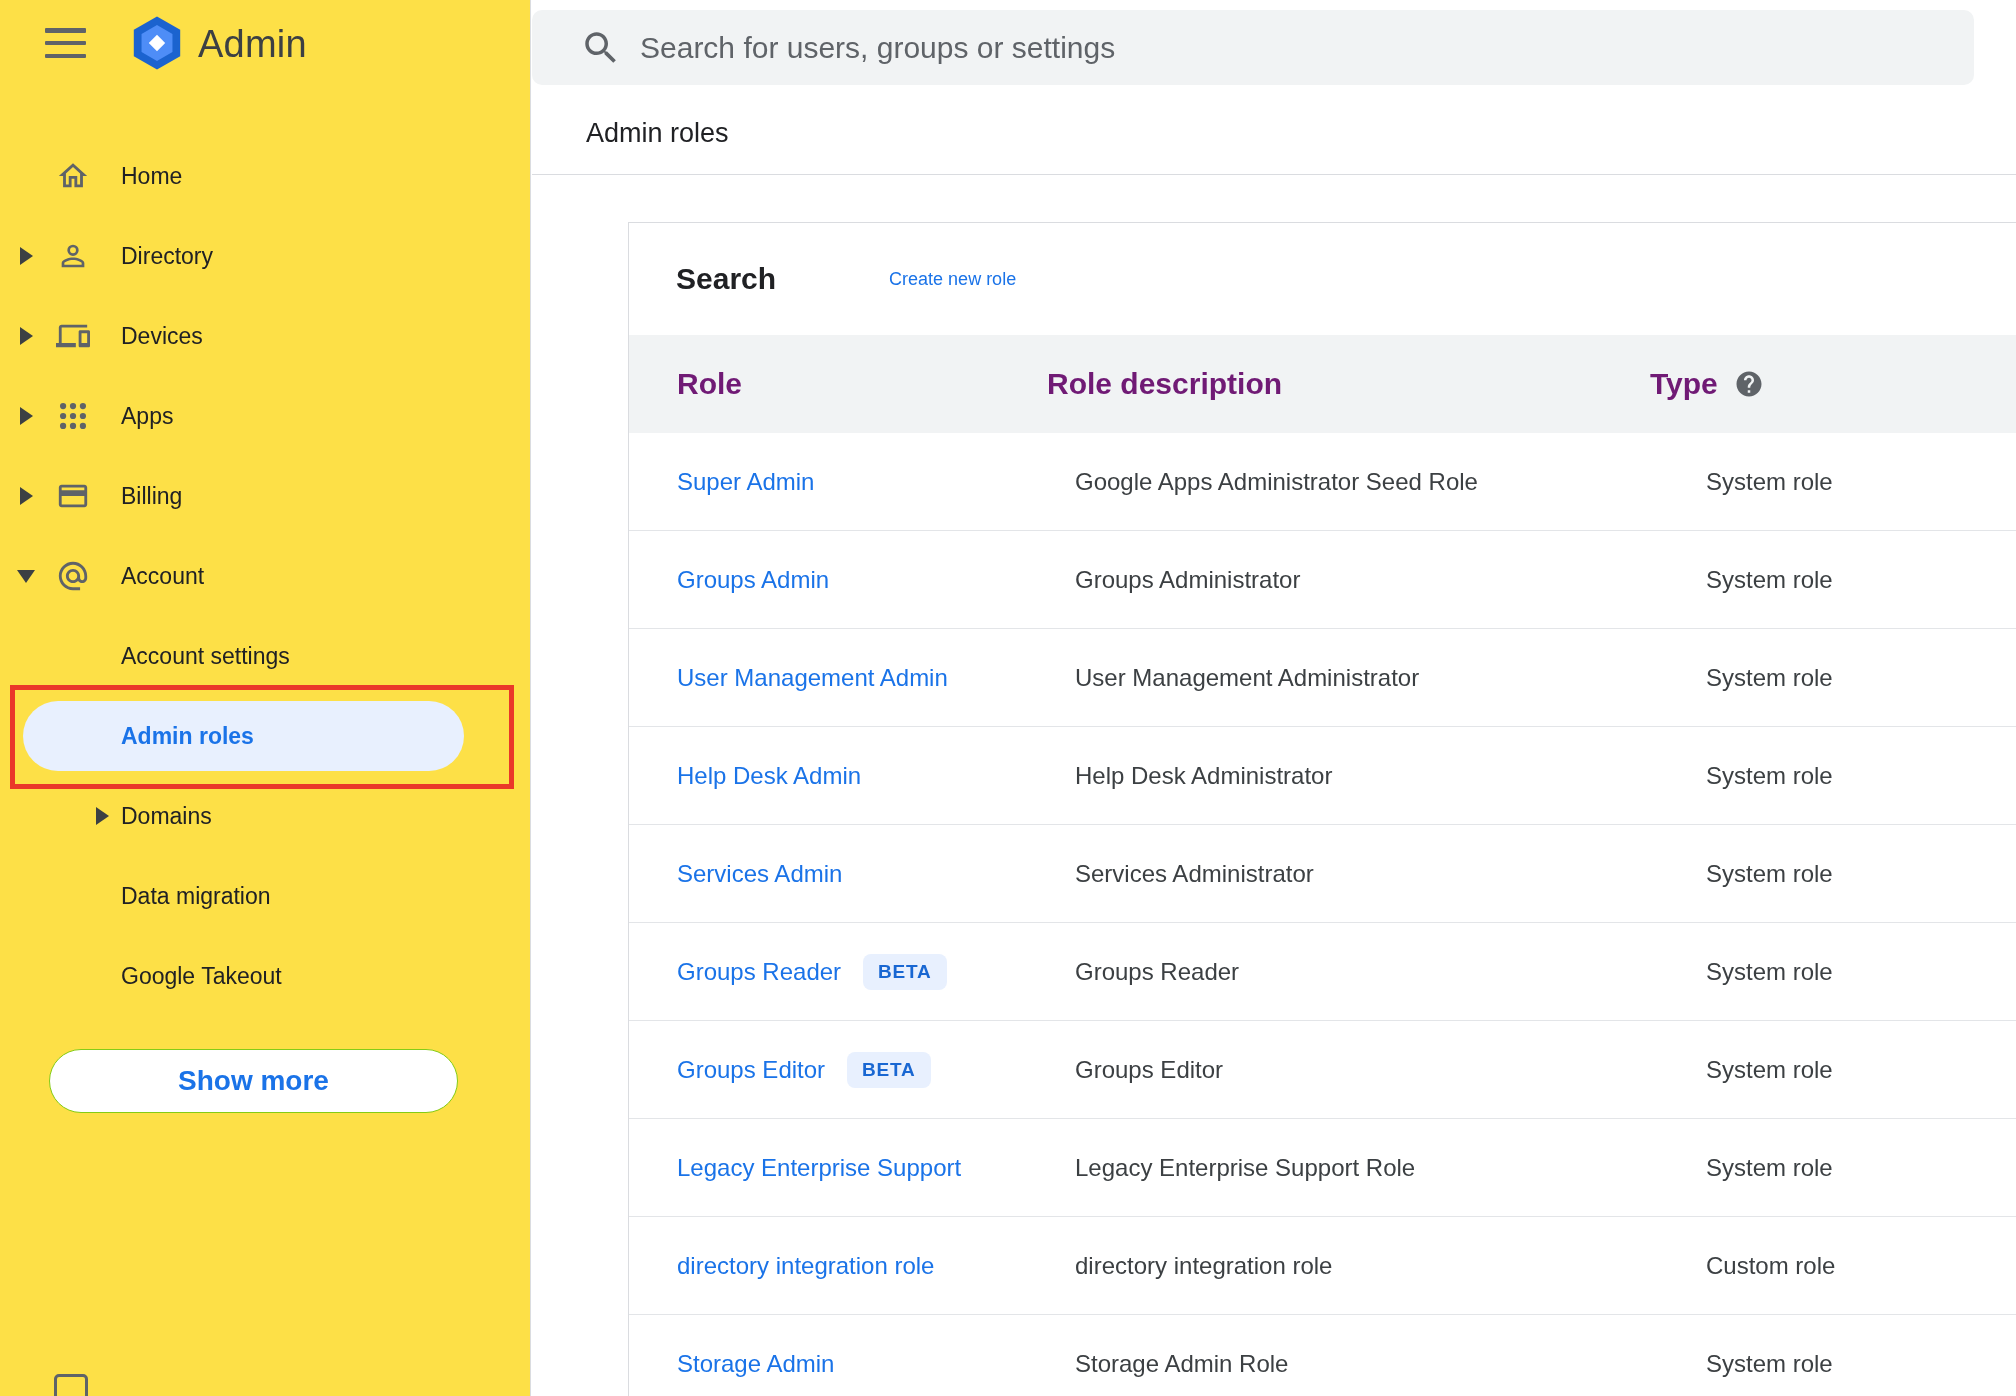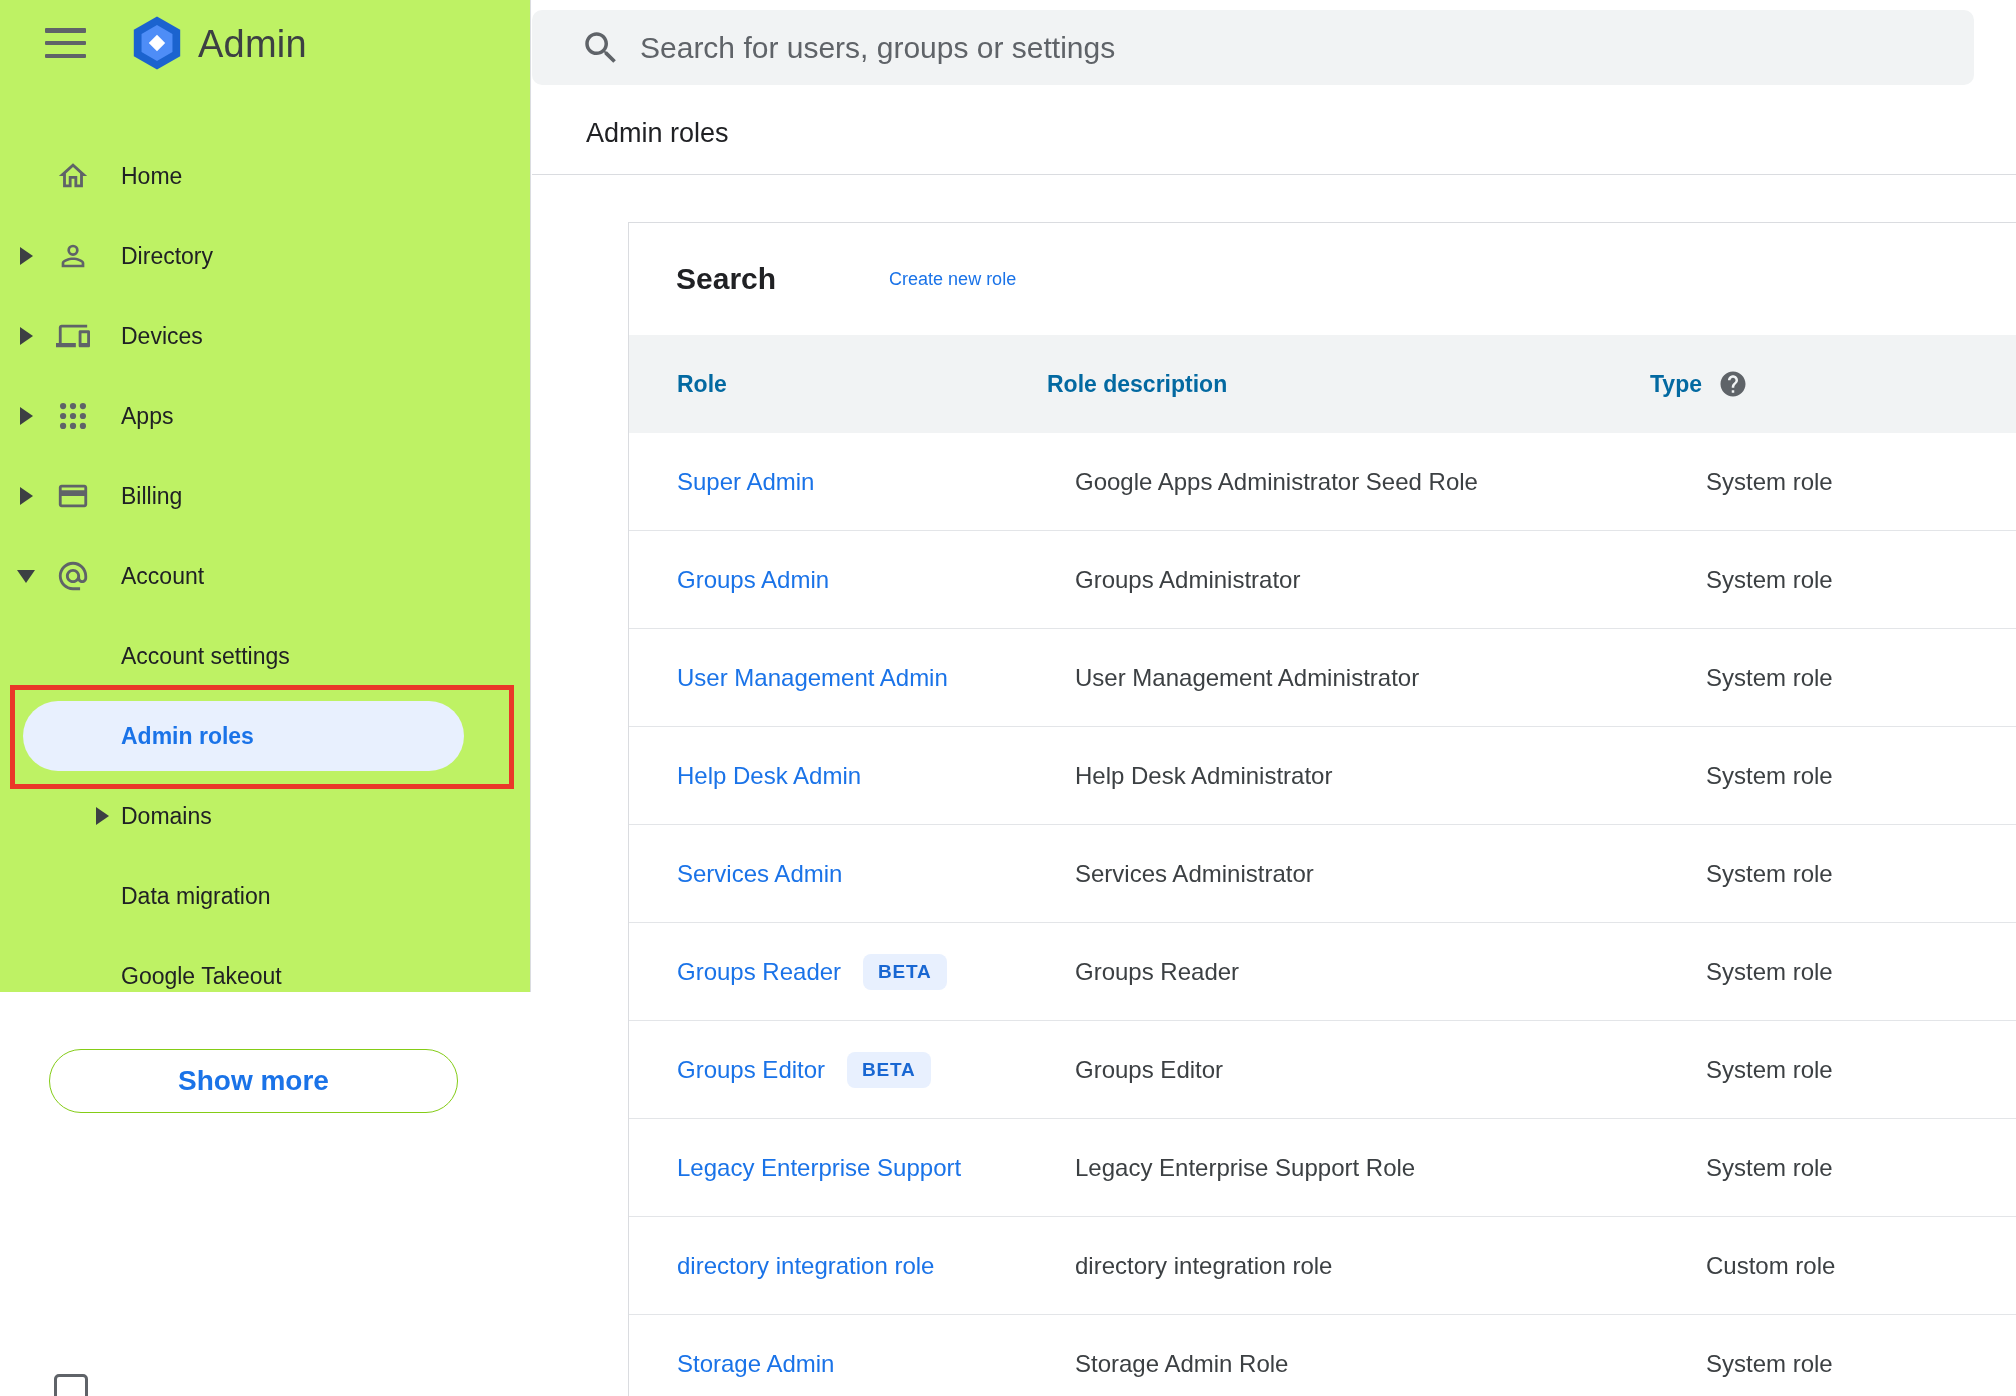--- a/index.html
+++ b/index.html
@@ -1,21 +1,21 @@
 <!DOCTYPE html>
 <html><head>
 <meta charset="utf-8">
 <style>
   * { margin:0; padding:0; box-sizing:border-box; }
   html,body { background:#fff; }
   body { font-family:"Liberation Sans", sans-serif; color:#202124; }
   .viewport { position:relative; width:2016px; height:1396px; overflow:hidden; background:#fff; }
 
   
-  .sidebar { position:absolute; left:0; top:0; width:531px; height:992px; background:#bef264; border-right:1px solid #dadce0; }
+  .sidebar { position:absolute; left:0; top:0; width:531px; height:1396px; background:#fde047; border-right:1px solid #dadce0; }
   .sidebar-header { position:absolute; left:0; top:0; width:531px; height:86px; display:flex; align-items:center; }
   .hamburger { position:absolute; left:44px; top:24px; width:44px; height:38px; background:none; border:none; cursor:pointer; display:flex; flex-direction:column; justify-content:space-between; padding:4px 1px; }
   .hamburger span { display:block; width:41px; height:4.5px; background:#5f6368; border-radius:1px; }
   .logo-mark { position:absolute; left:128px; top:14px; width:58px; height:58px; }
   .logo-text { position:absolute; left:198px; top:23px; font-size:38px; color:#3c4043; letter-spacing:0.2px; }
 
   .nav { position:absolute; left:0; top:136px; width:531px; }
   .nav-item { position:relative; height:80px; }
   .nav-arrow-right { position:absolute; left:20px; top:31px; width:0; height:0; border-top:9px solid transparent; border-bottom:9px solid transparent; border-left:13px solid #3c4043; }
   .nav-arrow-down { position:absolute; left:17px; top:34px; width:0; height:0; border-left:9px solid transparent; border-right:9px solid transparent; border-top:13px solid #3c4043; }
@@ -46,21 +46,21 @@
 
   .breadcrumb { position:absolute; left:54px; top:118px; font-size:27px; color:#202124; }
   .topbar-divider { position:absolute; left:0; top:174px; width:1484px; height:1px; background:#dadce0; }
 
   .card { position:absolute; left:96px; top:222px; width:1389px; height:1250px; background:#fff; border:1px solid #dadce0; }
   .card-header { position:relative; height:112px; display:flex; align-items:center; }
   .card-title { margin-left:47px; font-size:30px; font-weight:bold; color:#202124; }
   .create-link { margin-left:113px; font-size:18px; color:#1a73e8; text-decoration:none; cursor:pointer; }
 
   .table-header { display:grid; grid-template-columns:370px 603px 1fr; align-items:center; height:98px; padding-left:48px; background:#f1f3f4; }
-  .th { font-size:23px; font-weight:bold; color:#0369a1; display:flex; align-items:center; }
+  .th { font-size:30px; font-weight:bold; color:#701a75; display:flex; align-items:center; }
   .help-icon { display:inline-flex; margin-left:16px; width:30px; height:30px; }
   .help-icon svg { width:30px; height:30px; fill:#5f6368; }
 
   .table-row { display:grid; grid-template-columns:370px 603px 1fr; align-items:center; height:98px; padding-left:48px; border-bottom:1px solid #e3e5e8;gap:28px; }
   .role-cell { display:flex; align-items:center; }
   .role-link { font-size:24px; color:#1a73e8; text-decoration:none; cursor:pointer; white-space:nowrap; }
   .beta-badge { display:inline-block; margin-left:22px; padding:7px 15px; background:#e8f0fe; color:#1967d2; font-size:19px; font-weight:bold; letter-spacing:0.8px; border-radius:8px; }
   .desc-cell, .type-cell { font-size:24px; color:#3c4043; white-space:nowrap; }
 </style>
 </head>

